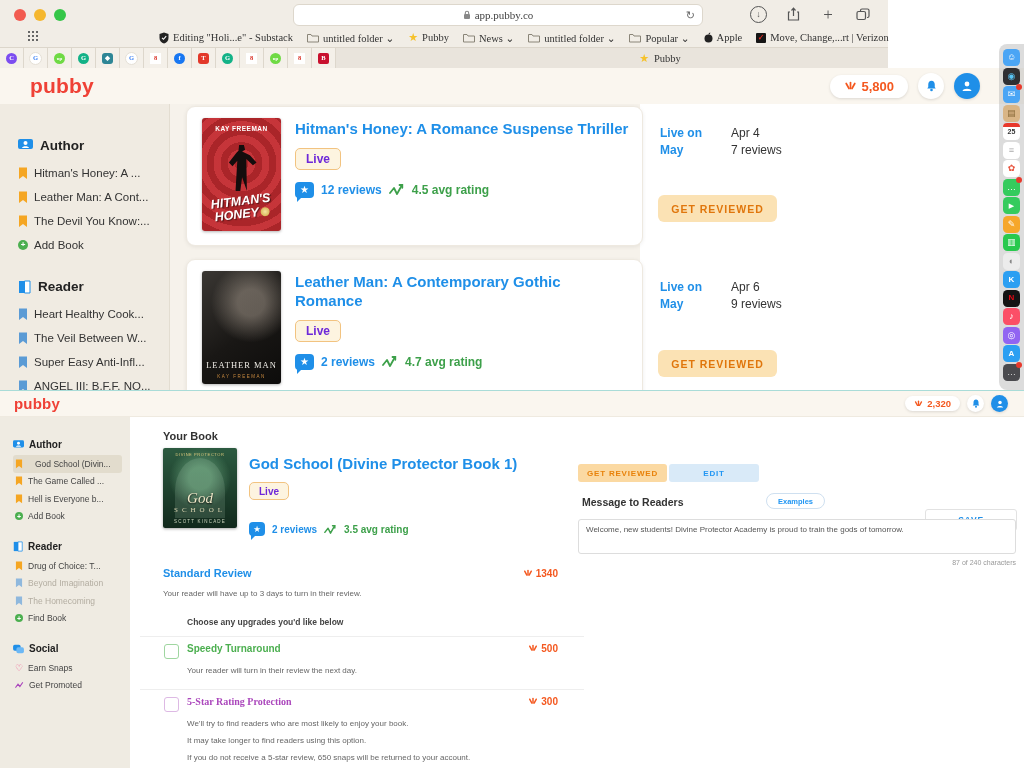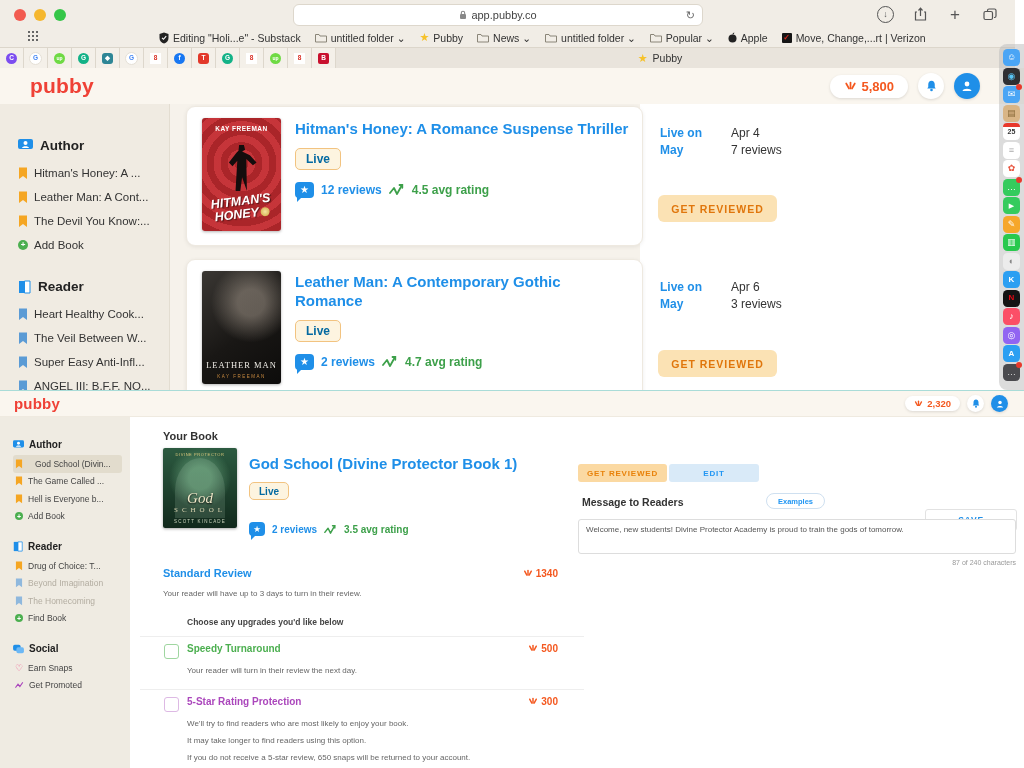--- a/index.html
+++ b/index.html
@@ -1,19 +1,19 @@
 <!DOCTYPE html>
 <html><head>
 <meta charset="utf-8">
 <style>
   html,body{margin:0;padding:0;background:#ddd;}
   .stage{position:relative;width:1024px;height:768px;background:#fff;overflow:hidden;
          font-family:"Liberation Sans",sans-serif;-webkit-font-smoothing:antialiased;}
   
-  .chrome{position:absolute;top:0;left:0;width:1015px;height:68px;background:#f1ede6;border-bottom:1px solid #d8d2c8;}
+  .chrome{position:absolute;top:0;left:0;width:888px;height:68px;background:#f1ede6;border-bottom:1px solid #d8d2c8;font-family:Liberation Serif, serif;}
   .titlebar{position:relative;height:28px;}
   .tl{position:absolute;top:9px;width:12px;height:12px;border-radius:50%;}
   .tl.r{left:14px;background:#f25b50;} .tl.y{left:34px;background:#f5b72e;} .tl.g{left:54px;background:#35c648;}
   .addressbar{position:absolute;left:293px;top:4px;width:408px;height:20px;background:#fff;border:1px solid #ddd7cc;
       border-radius:6px;display:flex;align-items:center;justify-content:center;gap:4px;font-size:11px;color:#444;}
   .addressbar .refresh{position:absolute;right:7px;font-size:11px;color:#666;}
   .chromeacts{position:absolute;right:16px;top:5px;display:flex;gap:17px;align-items:center;color:#555;}
   .cic{width:18px;height:18px;display:flex;align-items:center;justify-content:center;}
   .dl{width:15px;height:15px;border:1.4px solid #555;border-radius:50%;font-size:9px;display:flex;align-items:center;justify-content:center;}
   .plus{font-size:17px;line-height:1;}
@@ -23,21 +23,21 @@
   .ptab{width:23px;display:flex;align-items:center;justify-content:center;background:#f4f0e9;border-right:1px solid #ddd7cc;}
   .fav{width:11px;height:11px;display:flex;align-items:center;justify-content:center;font-size:6.5px;font-weight:bold;line-height:1;}
   .activetab{position:absolute;left:560px;top:0;width:200px;height:100%;display:flex;align-items:center;justify-content:center;gap:5px;font-size:10.5px;color:#333;}
   .star{color:#f6c22b;font-size:11px;}
   .foldersvg,.shieldsvg{display:inline-block;}
   .vzcheck{width:10px;height:10px;background:#161616;color:#e02a20;font-size:8px;font-weight:bold;display:inline-flex;align-items:center;justify-content:center;border-radius:1px;}
   
   .logo{font-weight:bold;color:#ef4136;letter-spacing:.2px;}
   .snapspill{display:inline-flex;align-items:center;gap:4px;background:#fff;border-radius:999px;box-shadow:0 1px 3px rgba(0,0,0,.12);color:#f4581f;font-weight:bold;}
   .circbtn{border-radius:50%;background:#fff;box-shadow:0 1px 3px rgba(0,0,0,.12);display:flex;align-items:center;justify-content:center;}
-  .livebadge{display:inline-block;background:#fdf4e0;border:1px solid #f2c380;color:#0369a1;font-weight:bold;border-radius:5px;}
+  .livebadge{display:inline-block;background:#fdf4e0;border:1px solid #f2c380;color:#6d28d9;font-weight:bold;border-radius:5px;}
   .stats{display:flex;align-items:center;gap:7px;}
   .revbadge{position:relative;background:#1f8fe8;border-radius:4px;color:#fff;display:flex;align-items:center;justify-content:center;}
   .revbadge::after{content:'';position:absolute;left:2px;bottom:-4px;border:3px solid transparent;border-top-color:#1f8fe8;border-left-color:#1f8fe8;}
   .blue{color:#1f8fe8;} .green{color:#3da04a;} .bold{font-weight:bold;}
   .bmkr{display:inline-block;}
   .addplus{display:inline-flex;width:10px;height:10px;border-radius:50%;background:#4caf50;color:#fff;align-items:center;justify-content:center;font-size:8px;font-weight:bold;line-height:1;}
   
   .win1{position:absolute;top:68px;left:0;width:1024px;height:322px;overflow:hidden;}
   .header1{height:36px;background:#faf6ef;display:flex;align-items:center;position:relative;}
   .header1 .logo{font-size:21px;margin-left:30px;}
@@ -112,21 +112,21 @@
   .optrow{position:absolute;left:33px;width:395px;display:flex;justify-content:space-between;align-items:center;}
   .opt-title{font-size:11px;font-weight:bold;}
   .price{display:inline-flex;align-items:center;gap:3px;color:#f4581f;font-weight:bold;font-size:10px;}
   .desc{position:absolute;font-size:8px;color:#666;}
   .choose{position:absolute;left:57px;top:200px;font-size:8.5px;font-weight:bold;color:#444;}
   .divi{position:absolute;left:10px;width:444px;height:1px;background:#eee;}
   .cbx{position:absolute;left:34px;width:13px;height:13px;border-radius:3px;background:#fff;}
   .cbx.grn{border:1.5px solid #9fd6a0;} .cbx.pur{border:1.5px solid #ddb9e4;}
   .uprow{position:absolute;left:57px;width:371px;display:flex;justify-content:space-between;align-items:center;}
   .up-title{font-size:10px;font-weight:bold;}
-  .t-green{color:#4caf50;} .t-purple{color:#ab47bc;}
+  .t-green{color:#4caf50;} .t-purple{color:#ab47bc;font-family:Liberation Serif, serif;}
   
   .dock{position:absolute;right:0;top:44px;width:25px;height:346px;background:rgba(185,185,185,.5);
         border-radius:8px 0 0 8px;display:flex;flex-direction:column;align-items:center;padding:5px 0;box-sizing:border-box;gap:1.5px;}
   .dock-item{position:relative;width:17px;height:17px;border-radius:4.5px;display:flex;align-items:center;justify-content:center;font-size:9px;line-height:1;}
   .dock-item[data-name="calendar-icon"]::before{content:'';position:absolute;top:0;left:0;right:0;height:4px;background:#e8392c;border-radius:4.5px 4.5px 0 0;}
   .dock-item[data-name="calendar-icon"]{font-size:7px;font-weight:bold;}
   .dbadge{position:absolute;right:-2px;top:-2px;width:6px;height:6px;background:#e8392c;border-radius:50%;}
   .bellsvg,.avsvg{display:block;}
 </style>
 </head>
@@ -421,21 +421,21 @@
                   <path d="M10.5 2h2.8v2.8" stroke="#3da04a" fill="none" stroke-width="1.8" stroke-linecap="round"></path>
                 </svg>
               <span class="green bold" data-name="avg-rating">4.7 avg rating</span>
             </div>
           </div>
         </div>
         <div class="liveinfo" data-name="live-info" style="top:176px;">
           <span class="lab">Live on</span>
           <span class="val" data-name="live-date">Apr 6</span>
           <span class="lab">May</span>
-          <span class="val" data-name="review-count">3 reviews</span>
+          <span class="val" data-name="review-count">9 reviews</span>
         </div>
         <button class="getrev" data-name="get-reviewed-button" style="top:246px;">GET REVIEWED</button>
       </div>
     </div>
   </div>
 
   <div class="win2" data-name="pubby-your-book-view">
     <div class="header2" data-name="app-header">
       <span class="logo" data-name="pubby-logo">pubby</span>
       <div class="hd2right">

